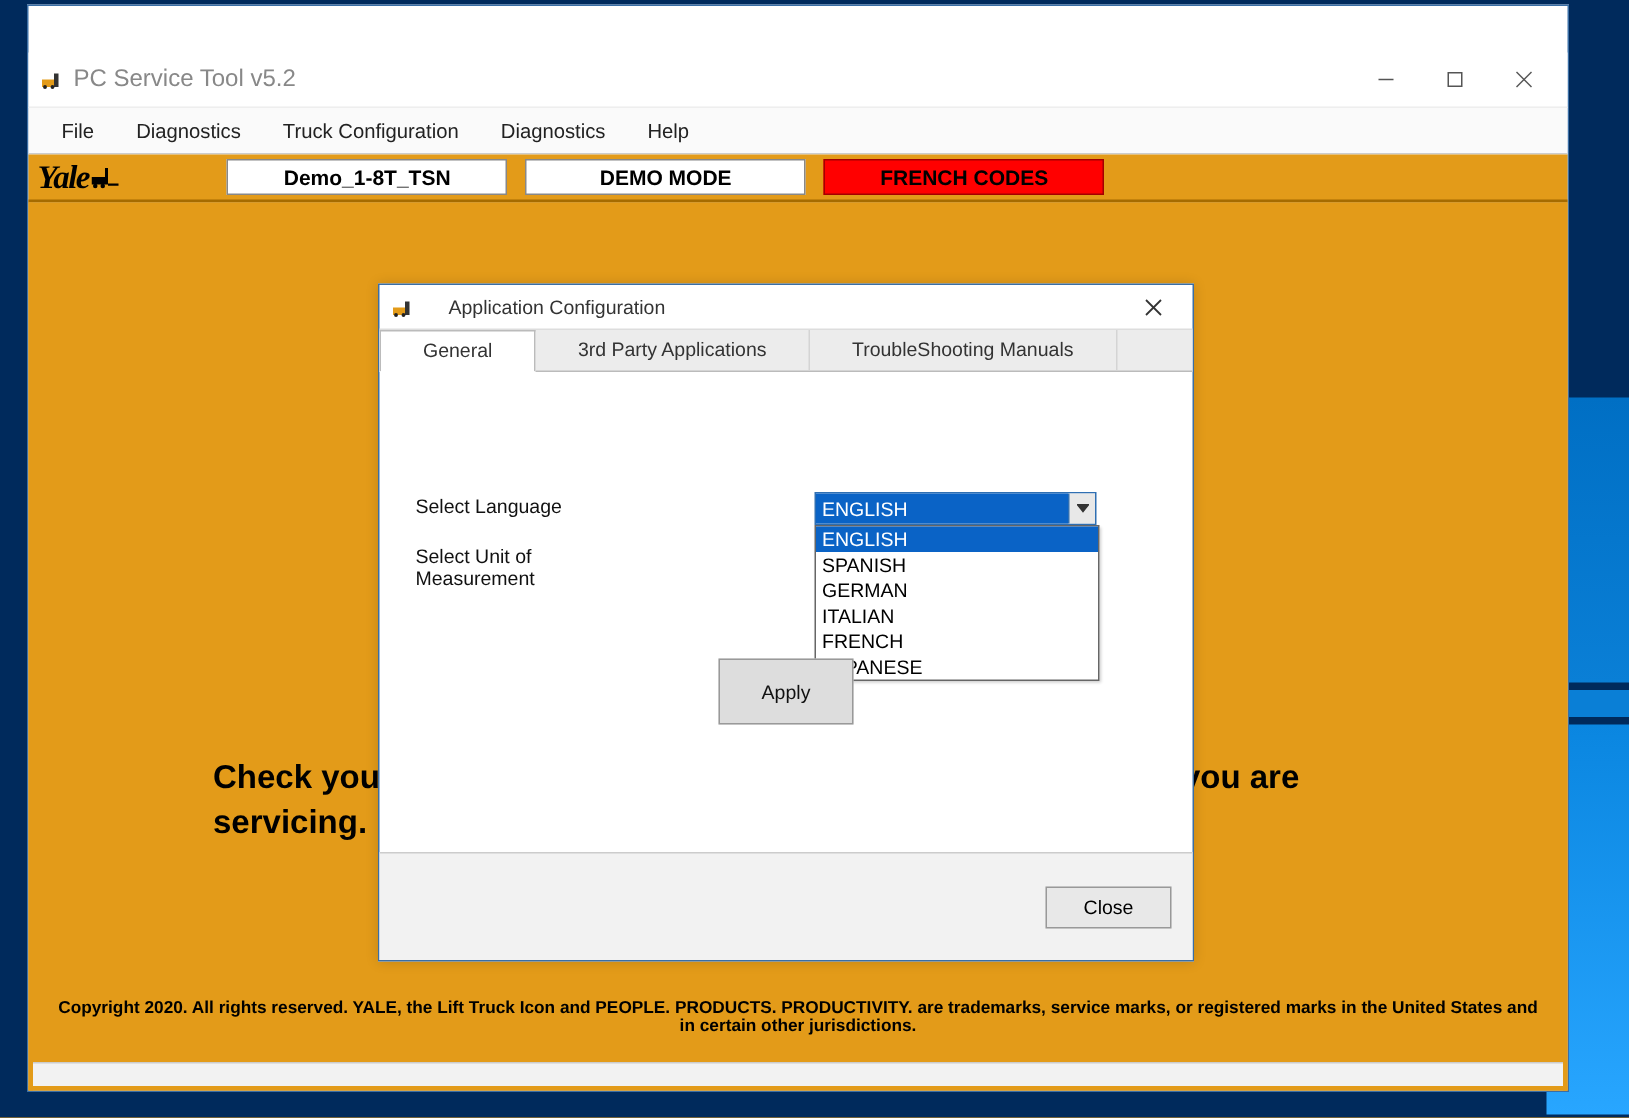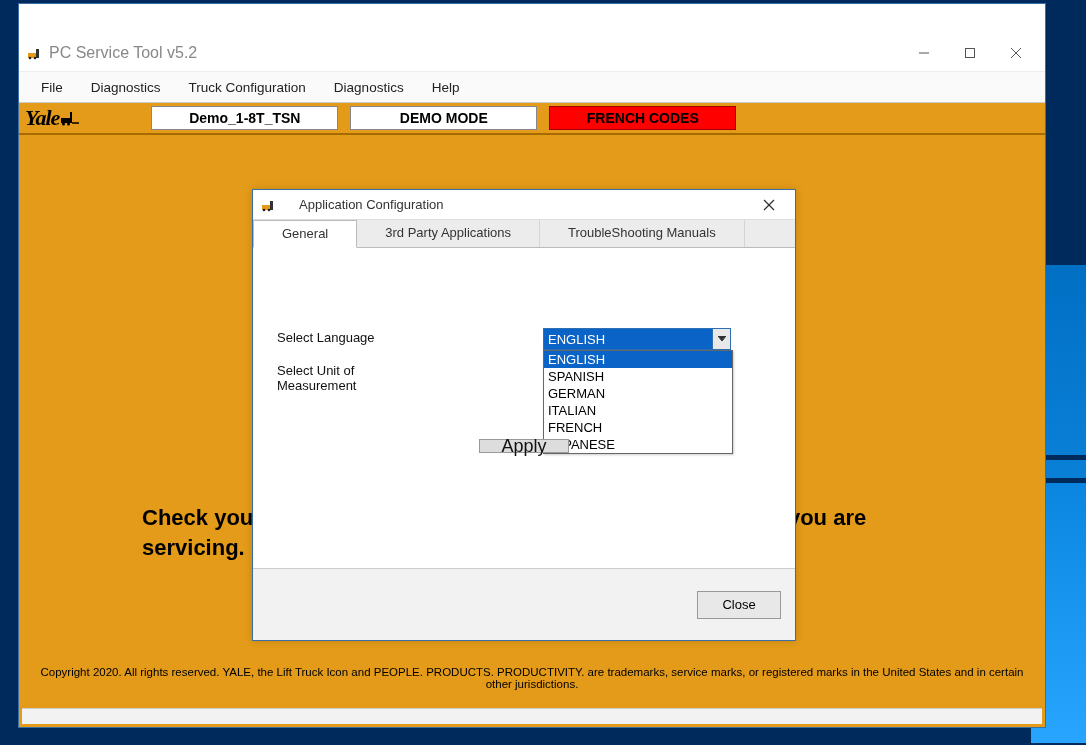--- a/index.html
+++ b/index.html
@@ -111,21 +111,21 @@
   }
   .big-msg .line1-prefix { display: inline; }
   .big-msg .line1-suffix { display: inline; margin-left: 520px; }
   .footer-text {
     position: absolute;
     bottom: 34px; left: 0; right: 0;
     text-align: center;
     font-size: 11.5px;
     color: #000;
     padding: 0 12px;
-    font-weight: 400;
+    font-weight: 700;
   }
   .bottom-strip {
     position: absolute; bottom: 0; left: 0; right: 0;
     height: 16px; background: #f2f2f2; border-top: 1px solid #ccc;
   }
 
   
   .dialog {
     position: absolute;
     left: 230px; top: 54px;
@@ -215,24 +215,24 @@
   .dropdown-list .opt {
     padding: 1px 4px;
   }
   .dropdown-list .opt.sel {
     background: #0a63c6; color: #fff;
   }
 
   .apply-btn {
     position: absolute;
     left: 226px; top: 191px;
-    width: 90px; height: 14px;
+    width: 90px; height: 44px;
     background: #ddd;
     border: 1px solid #999;
-    font-size: 18px;
+    font-size: 13px;
     color: #111;
     display:flex; align-items:center; justify-content:center;
   }
 
   .dialog-footer {
     height: 72px;
     background: #f2f2f2;
     border-top: 1px solid #ccc;
     display: flex; align-items: center; justify-content: flex-end;
     padding: 0 14px;

